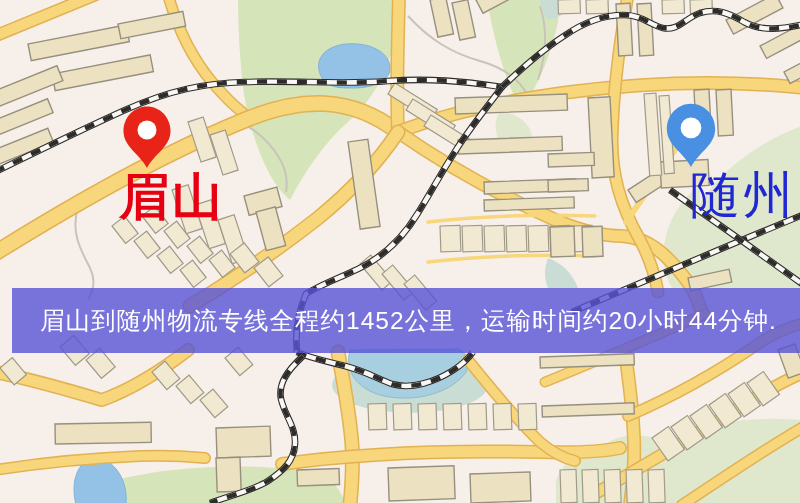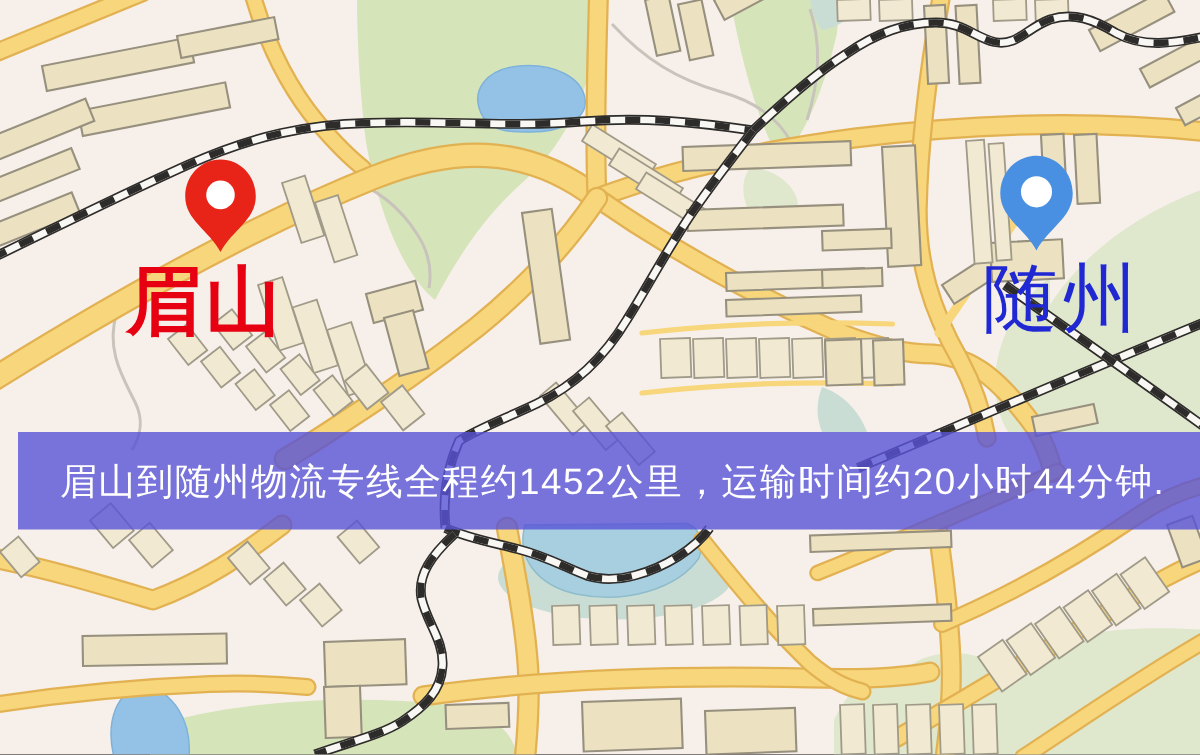--- a/index.html
+++ b/index.html
@@ -22,22 +22,23 @@
   .teal{fill:#c9ddd4;}
   .water{fill:var(--water_blue,#93c2e6);stroke:#7fb2da;stroke-width:1;}
   .water2{fill:#a8cfdf;stroke:#8fbccb;stroke-width:1;}
   .bld{fill:var(--building_fill,#ece2c2);stroke:var(--building_stroke,#97907e);stroke-width:1.4;}
   .bld2{fill:#f1e9d2;stroke:#a09a88;stroke-width:1.2;}
   .gpath{fill:none;stroke:#c9c4bb;stroke-width:2;}
   .pin-origin{fill:var(--pin-origin,#e82418);}
   .pin-dest{fill:var(--pin-dest,#4a90e2);}
   .label{
     position:absolute;line-height:1;white-space:nowrap;
-    font-family:Liberation Sans, sans-serif;
+    font-family:Liberation Mono, monospace;
     letter-spacing:3px;
+    margin-left:35px;
   }
   .label-origin{left:84px;top:176px;font-size:50px;font-weight:700;color:var(--label-origin,#e60012);}
   .label-dest{left:655px;top:174px;font-size:50px;font-weight:400;color:var(--label-dest,#2028d4);}
   .banner{
     position:absolute;left:12px;top:288px;width:800px;height:65px;
     background:var(--banner-bg,rgba(88,82,215,0.80));
     display:flex;align-items:center;
     box-sizing:border-box;padding-left:28px;
   }
   .banner-text{

